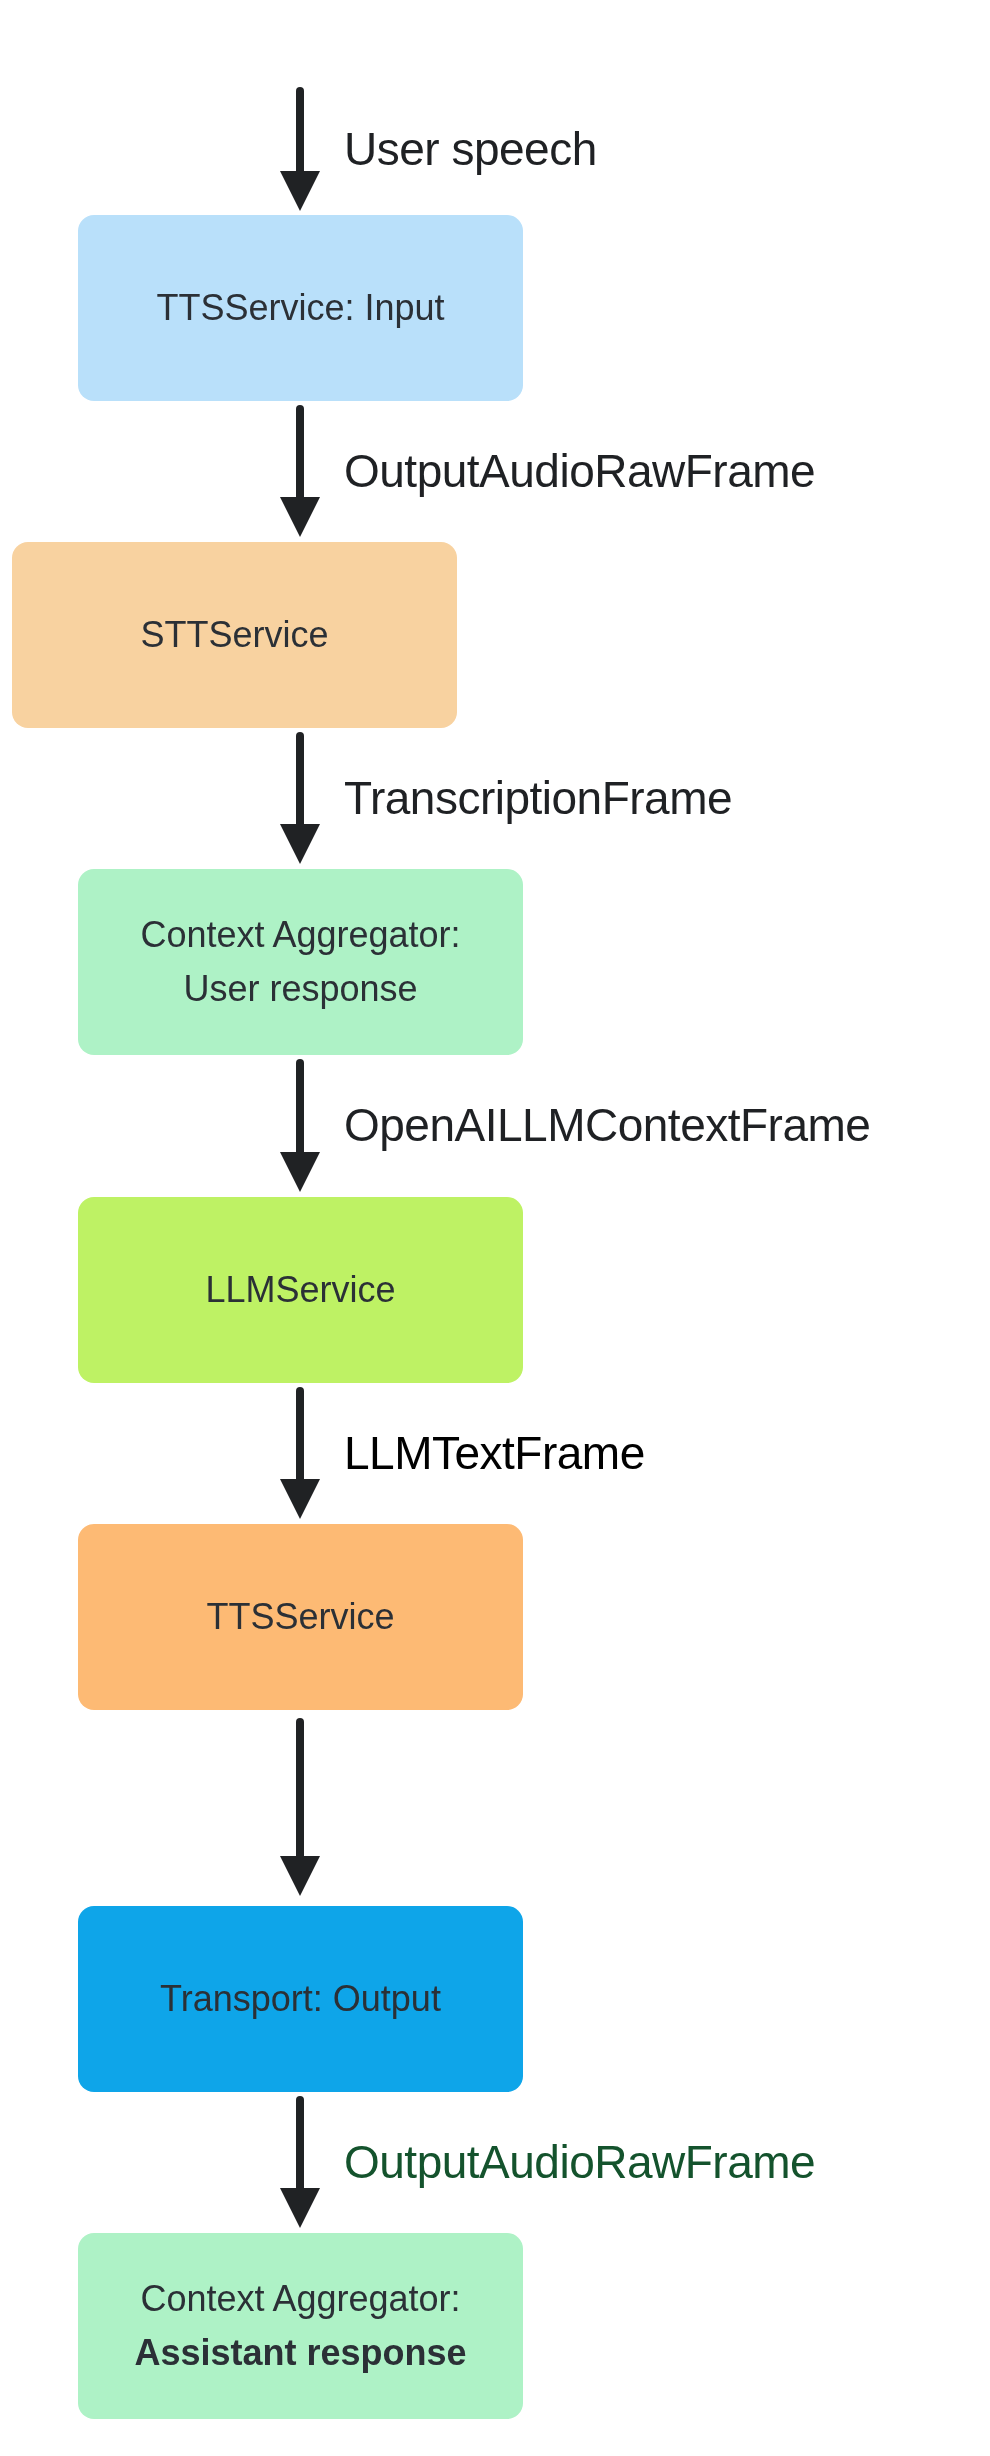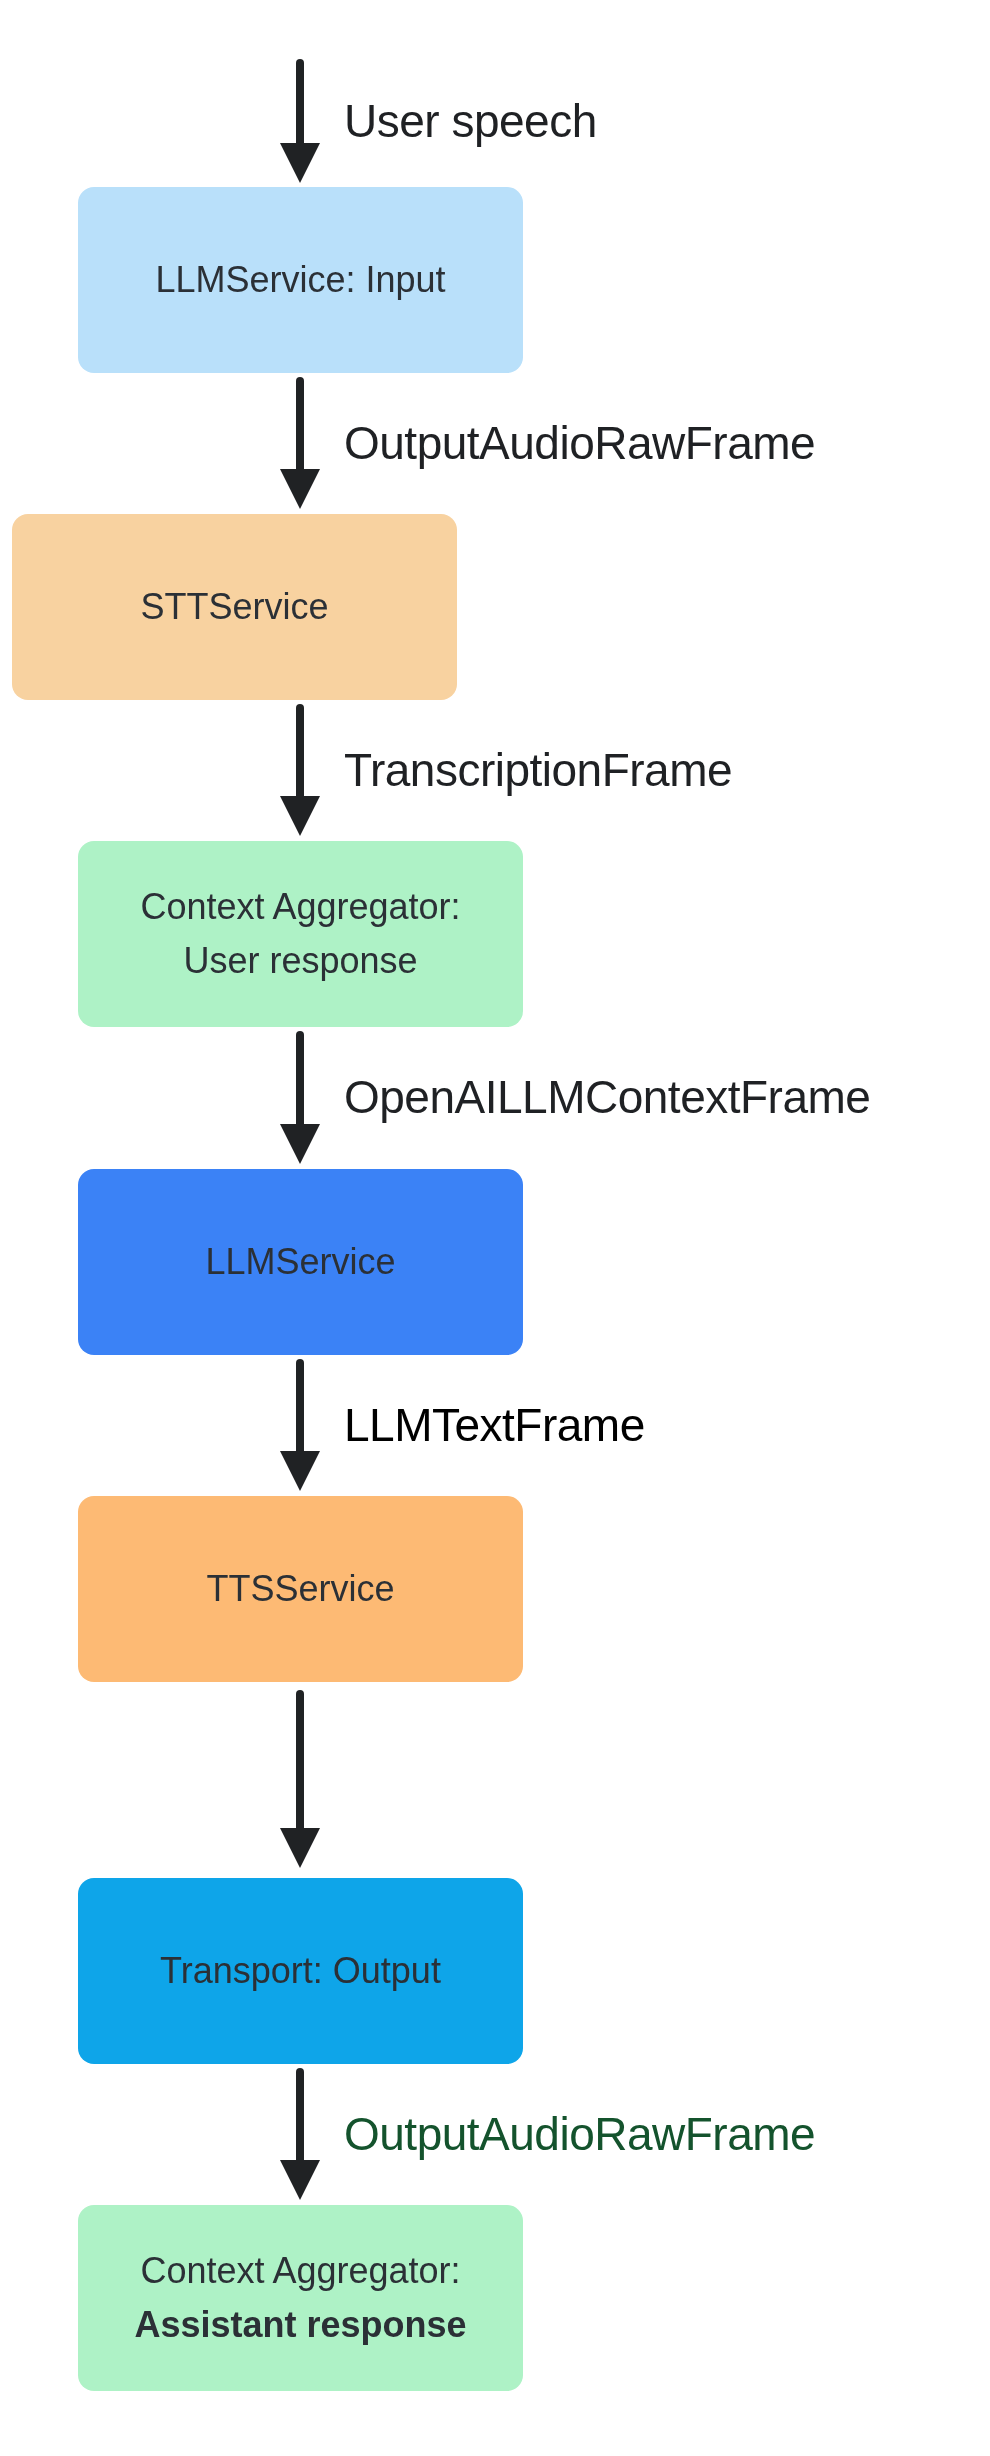--- a/index.html
+++ b/index.html
@@ -10,21 +10,21 @@
   body {
     width: 990px;
     height: 2456px;
     overflow: hidden;
     font-family: "Liberation Sans", "DejaVu Sans", sans-serif;
   }
   .canvas {
     position: relative;
     width: 990px;
     height: 1854px;
-    padding-top: 57px;
+    padding-top: 85px;
     box-sizing: border-box;
   }
   .connector {
     position: relative;
     display: flex;
     align-items: center;
     padding-left: 278px;
     box-sizing: border-box;
   }
   .connector svg {
@@ -68,21 +68,21 @@
     <svg width="44" height="130" viewBox="0 0 44 130" style="color: rgb(32, 34, 36);">
       <line x1="22" y1="6" x2="22" y2="92" stroke="currentColor" stroke-width="8" stroke-linecap="round"></line>
       <polygon points="2,86 42,86 22,126" fill="currentColor"></polygon>
     </svg>
     <div class="edge-label" style="color: rgb(31, 33, 36);">
       <span>User speech</span>
     </div>
   </div>
 
   <div class="node" style="background-color: rgb(185, 224, 250);">
-    <span class="node-line" style="color: rgb(43, 48, 54);">LLMService: Input</span>
+    <span class="node-line" style="color: rgb(43, 48, 54);">TTSService: Input</span>
   </div>
 
   <div class="connector" style="height:141px">
     <svg width="44" height="141" viewBox="0 0 44 141" style="color: rgb(32, 34, 36);">
       <line x1="22" y1="8" x2="22" y2="102" stroke="currentColor" stroke-width="8" stroke-linecap="round"></line>
       <polygon points="2,96 42,96 22,136" fill="currentColor"></polygon>
     </svg>
     <div class="edge-label" style="color: rgb(31, 33, 36);">
       <span>OutputAudioRawFrame</span>
     </div>
@@ -110,21 +110,21 @@
   <div class="connector" style="height:142px">
     <svg width="44" height="142" viewBox="0 0 44 142" style="color: rgb(32, 34, 36);">
       <line x1="22" y1="8" x2="22" y2="103" stroke="currentColor" stroke-width="8" stroke-linecap="round"></line>
       <polygon points="2,97 42,97 22,137" fill="currentColor"></polygon>
     </svg>
     <div class="edge-label" style="color: rgb(31, 33, 36);">
       <span>OpenAILLMContextFrame</span>
     </div>
   </div>
 
-  <div class="node" style="background-color: #3b82f6;">
+  <div class="node" style="background-color: #bef264;">
     <span class="node-line" style="color: rgb(43, 48, 54);">LLMService</span>
   </div>
 
   <div class="connector" style="height:141px">
     <svg width="44" height="141" viewBox="0 0 44 141" style="color: rgb(32, 34, 36);">
       <line x1="22" y1="8" x2="22" y2="102" stroke="currentColor" stroke-width="8" stroke-linecap="round"></line>
       <polygon points="2,96 42,96 22,136" fill="currentColor"></polygon>
     </svg>
     <div class="edge-label" style="color: #000000;">
       <span>LLMTextFrame</span>

